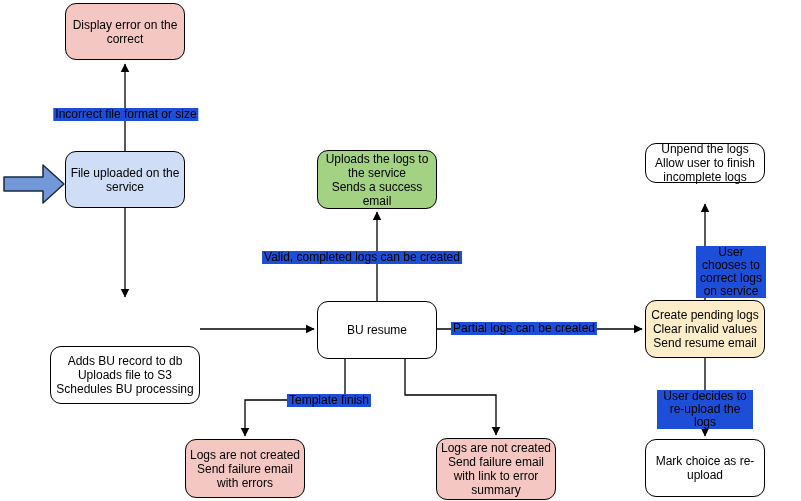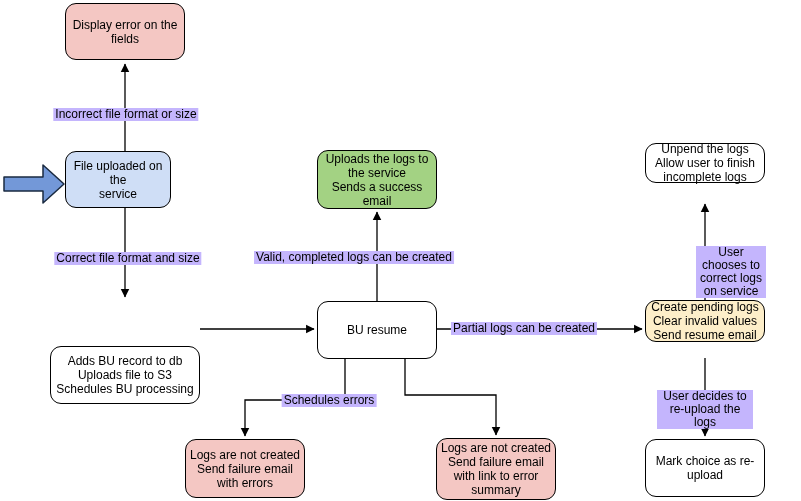--- a/index.html
+++ b/index.html
@@ -23,21 +23,21 @@
     text-align:center;
     font-size:12px;
     line-height:14px;
     white-space:pre-line;
     padding:2px 3px;
     background:#fff;
   }
   .edge-label{
     position:absolute;
     transform:translateX(-50%);
-    background:#c4b5fd;
+    background:#1d4ed8;
     font-size:12px;
     line-height:13px;
     white-space:pre-line;
     text-align:center;
     padding:0 2px;
   }
   path.edge{fill:none;stroke:#000;stroke-width:1.3px;}
 </style>
 </head>
 <body>
@@ -56,37 +56,37 @@
     <path class="edge" d="M377,301 L377,212" marker-end="url(#arrow)"></path>
     <path class="edge" d="M437,329 L642,329" marker-end="url(#arrow)"></path>
     <path class="edge" d="M705,300 L705,204" marker-end="url(#arrow)"></path>
     <path class="edge" d="M705,358 L705,436" marker-end="url(#arrow)"></path>
     <path class="edge" d="M345,359 L345,400 L245,400 L245,436" marker-end="url(#arrow)"></path>
     <path class="edge" d="M405,359 L405,395 L496,395 L496,435" marker-end="url(#arrow)"></path>
     <polygon points="4,177 43,177 43,165 64,184 43,203 43,191 4,191" stroke="#1a2a40" stroke-width="1.5" stroke-linejoin="round" fill="#7398d8"></polygon>
   </svg>
 
   <div class="node" style="left: 65px; top: 3px; width: 120px; height: 57px; background-color: rgb(244, 199, 195);">Display error on the
-fields</div>
+correct</div>
 
-  <div class="node" style="left: 65px; top: 151px; width: 106px; height: 57px; background-color: rgb(207, 222, 246);">File uploaded on the
+  <div class="node" style="left: 65px; top: 151px; width: 120px; height: 57px; background-color: rgb(207, 222, 246);">File uploaded on the
 service</div>
 
   <div class="node" style="left: 50px; top: 300px; width: 150px; height: 58px; background-color: rgb(255, 255, 255); margin-top: 46px;">Adds BU record to db
 Uploads file to S3
 Schedules BU processing</div>
 
   <div class="node" style="left: 317px; top: 301px; width: 120px; height: 58px; background-color: rgb(255, 255, 255);">BU resume</div>
 
   <div class="node" style="left: 317px; top: 150px; width: 120px; height: 59px; background-color: rgb(163, 210, 131);">Uploads the logs to
 the service
 Sends a success
 email</div>
 
-  <div class="node" style="left: 645px; top: 300px; width: 120px; height: 42px; background-color: rgb(253, 238, 201);">Create pending logs
+  <div class="node" style="left: 645px; top: 300px; width: 120px; height: 58px; background-color: rgb(253, 238, 201);">Create pending logs
 Clear invalid values
 Send resume email</div>
 
   <div class="node" style="left: 645px; top: 143px; width: 120px; height: 40px; background-color: rgb(255, 255, 255);">Unpend the logs
 Allow user to finish
 incomplete logs</div>
 
   <div class="node" style="left: 645px; top: 439px; width: 120px; height: 58px; background-color: rgb(255, 255, 255);">Mark choice as re-
 upload</div>
 
@@ -94,26 +94,25 @@
 Send failure email
 with errors</div>
 
   <div class="node" style="left: 436px; top: 438px; width: 120px; height: 62px; background-color: rgb(244, 199, 195);">Logs are not created
 Send failure email
 with link to error
 summary</div>
 
   <div class="edge-label" style="left:126px;top:108px;">Incorrect file format or size</div>
 
-  <div class="edge-label" style="left:128px;top:252px;">Correct file format and size</div>
 
-  <div class="edge-label" style="left:354px;top:251px;">Valid, completed logs can be created</div>
+  <div class="edge-label" style="left:362px;top:251px;">Valid, completed logs can be created</div>
 
   <div class="edge-label" style="left:524px;top:322px;">Partial logs can be created</div>
 
   <div class="edge-label" style="left:703px;top:246px;margin-left:28px;">User chooses to correct logs on service</div>
 
   <div class="edge-label" style="left:705px;top:390px;">User decides to re-upload the logs</div>
 
-  <div class="edge-label" style="left:329px;top:394px;">Schedules errors</div>
+  <div class="edge-label" style="left:329px;top:394px;">Template finish</div>
 
 
 </div>
 
 </body></html>

